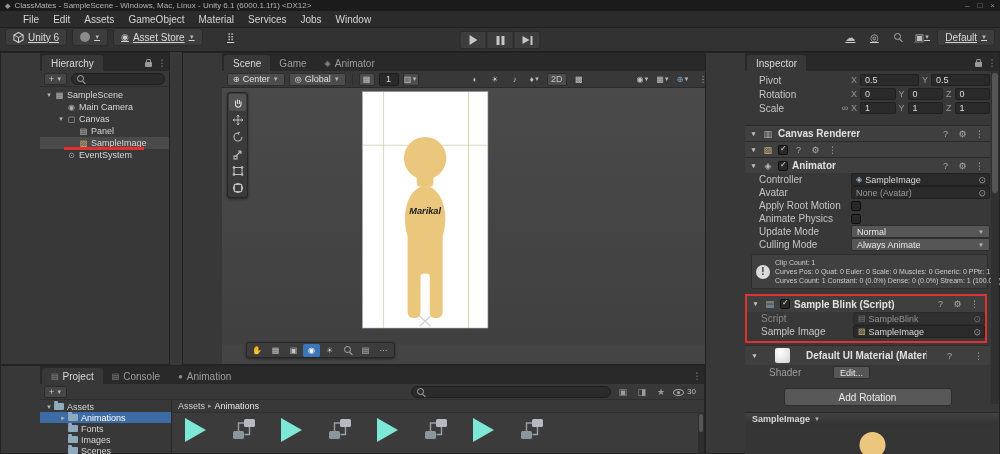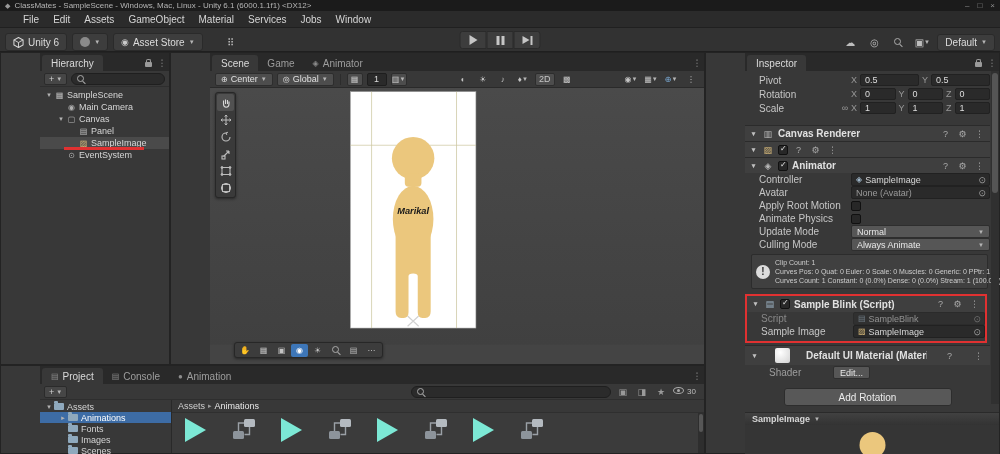--- a/index.html
+++ b/index.html
@@ -5,21 +5,21 @@
   *{margin:0;padding:0;box-sizing:border-box;font-family:"Liberation Sans",sans-serif;}
   html,body{width:1000px;height:454px;overflow:hidden;background:#383838;color:#d2d2d2;}
   .app{position:relative;width:1000px;height:454px;overflow:hidden;background:#383838;}
 
   
   .titlebar{height:11px;background:#1b1b1b;display:flex;align-items:center;padding:0 5px;font-size:8px;color:#b5b5b5;gap:4px;}
   .titlebar .tmark{color:#9a9a9a;font-size:7px;}
   .titlebar .wctl{margin-left:auto;display:flex;gap:8px;color:#8f8f8f;font-size:8px;line-height:11px;}
   .menubar{height:17px;background:#2b2b2b;display:flex;align-items:center;font-size:10px;color:#d6d6d6;border-bottom:1px solid #202020;padding-left:16px;}
   .mi{padding:0 7px;height:17px;line-height:17px;}
-  .toolbar{height:24px;background:#323232;display:flex;align-items:flex-end;padding:0 5px;border-bottom:1px solid #1f1f1f;position:relative;gap:5px;}
+  .toolbar{height:24px;background:#323232;display:flex;align-items:flex-start;padding:0 5px;border-bottom:1px solid #1f1f1f;position:relative;gap:5px;text-decoration:underline;}
   .pill{display:flex;align-items:center;gap:4px;background:#3d3d3d;border:1px solid #2a2a2a;border-radius:3px;height:18px;padding:0 7px;font-size:10px;color:#dcdcdc;}
   .caret{font-size:6px;color:#b5b5b5;}
   .tb-ic{width:18px;height:18px;display:flex;align-items:center;justify-content:center;color:#bdbdbd;font-size:10px;}
   .avatar-circle{width:10px;height:10px;border-radius:50%;background:#8a8a8a;}
   .playbar{position:absolute;left:50%;top:3px;transform:translateX(-50%);display:flex;}
   .pbtn{width:27px;height:18px;background:#3d3d3d;border:1px solid #2a2a2a;display:flex;align-items:center;justify-content:center;}
   .pbtn:first-child{border-radius:3px 0 0 3px;}
   .pbtn:last-child{border-radius:0 3px 3px 0;}
   .tri-r{width:0;height:0;border-left:8px solid #c6c6c6;border-top:5px solid transparent;border-bottom:5px solid transparent;}
   .ic-pause{width:8px;height:9px;border-left:3px solid #c6c6c6;border-right:3px solid #c6c6c6;}
@@ -30,21 +30,21 @@
   .mag::after{content:"";position:absolute;width:4px;height:1px;background:#aaa;transform:rotate(45deg);left:6px;top:8px;}
   .eye{position:relative;width:11px;height:7px;border:1px solid #aaa;border-radius:50%;display:inline-block;}
   .eye::after{content:"";position:absolute;width:3px;height:3px;background:#aaa;border-radius:50%;left:3px;top:1px;}
   .lockic{width:7px;height:5px;background:#9a9a9a;border-radius:1px;position:relative;margin-top:3px;}
   .lockic::before{content:"";position:absolute;width:3px;height:3px;border:1px solid #9a9a9a;border-bottom:none;border-radius:2px 2px 0 0;left:1px;top:-3px;}
 
   
   .workspace{position:relative;height:402px;}
   .panel{position:absolute;background:#383838;display:flex;flex-direction:column;border:1px solid #232323;padding-left:39px;}
   #hierarchy{left:0;top:0;width:170px;height:313px;}
-  #scene{left:170px;top:0;width:535px;height:313px;}
+  #scene{left:182px;top:0;width:535px;height:313px;}
   #project{left:0;top:313px;width:705px;height:89px;}
   #inspector{left:705px;top:0;width:295px;height:402px;}
   .tabbar{height:18px;background:#292929;display:flex;align-items:flex-end;padding-left:2px;flex:0 0 18px;}
   .tab{height:16px;display:flex;align-items:center;gap:4px;padding:0 9px;font-size:10px;color:#9d9d9d;border-radius:3px 3px 0 0;white-space:nowrap;}
   .tab.active{background:#383838;color:#dadada;}
   .tabsp{flex:1;}
   .tabic{font-size:8px;color:#8d8d8d;}
   .tabbar-ic{width:14px;height:16px;display:flex;align-items:center;justify-content:center;color:#9a9a9a;font-size:9px;}
 
   
@@ -415,21 +415,21 @@
             <span class="caret">▼</span>
           </div>
         <div style="flex:1"></div>
         <div class="searchbox" style="flex:0 0 200px">
           <span class="mag"></span>
           <input placeholder="" style="">
         </div>
         <span class="tabbar-ic">▣</span>
         <span class="tabbar-ic">◨</span>
         <span class="tabbar-ic">★</span>
-        <span style="display:flex;align-items:flex-start;gap:3px;font-size:8px;color:#bdbdbd;margin-right:4px">
+        <span style="display:flex;align-items:flex-end;gap:3px;font-size:8px;color:#bdbdbd;margin-right:4px">
           <span class="eye"></span>
           <span>30</span>
         </span>
       </div>
       <div class="pcontent">
         <div class="ptree">
           <div class="prow" style="padding-left:4px">
             <span class="arrow">▾</span>
             <span class="fi"></span>
             <span>Assets</span>

